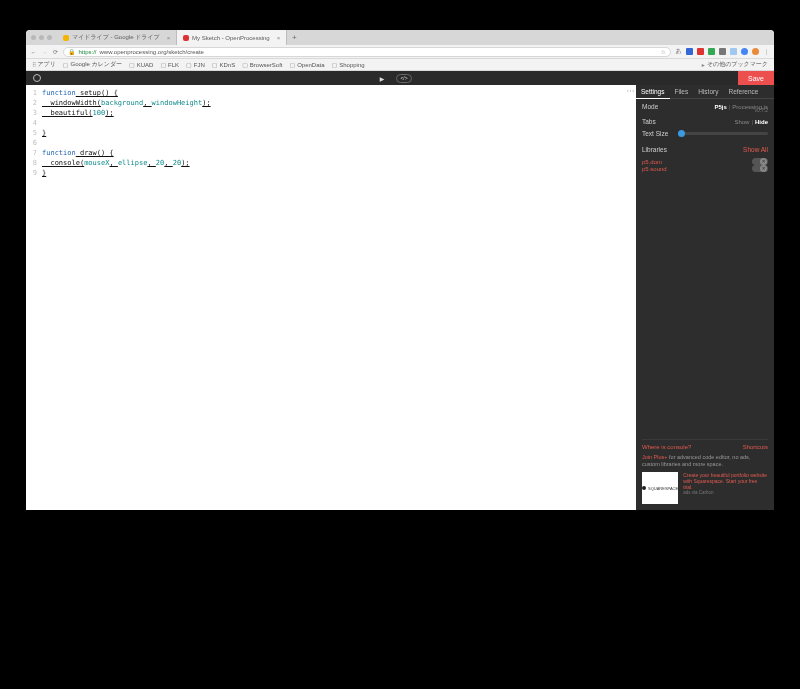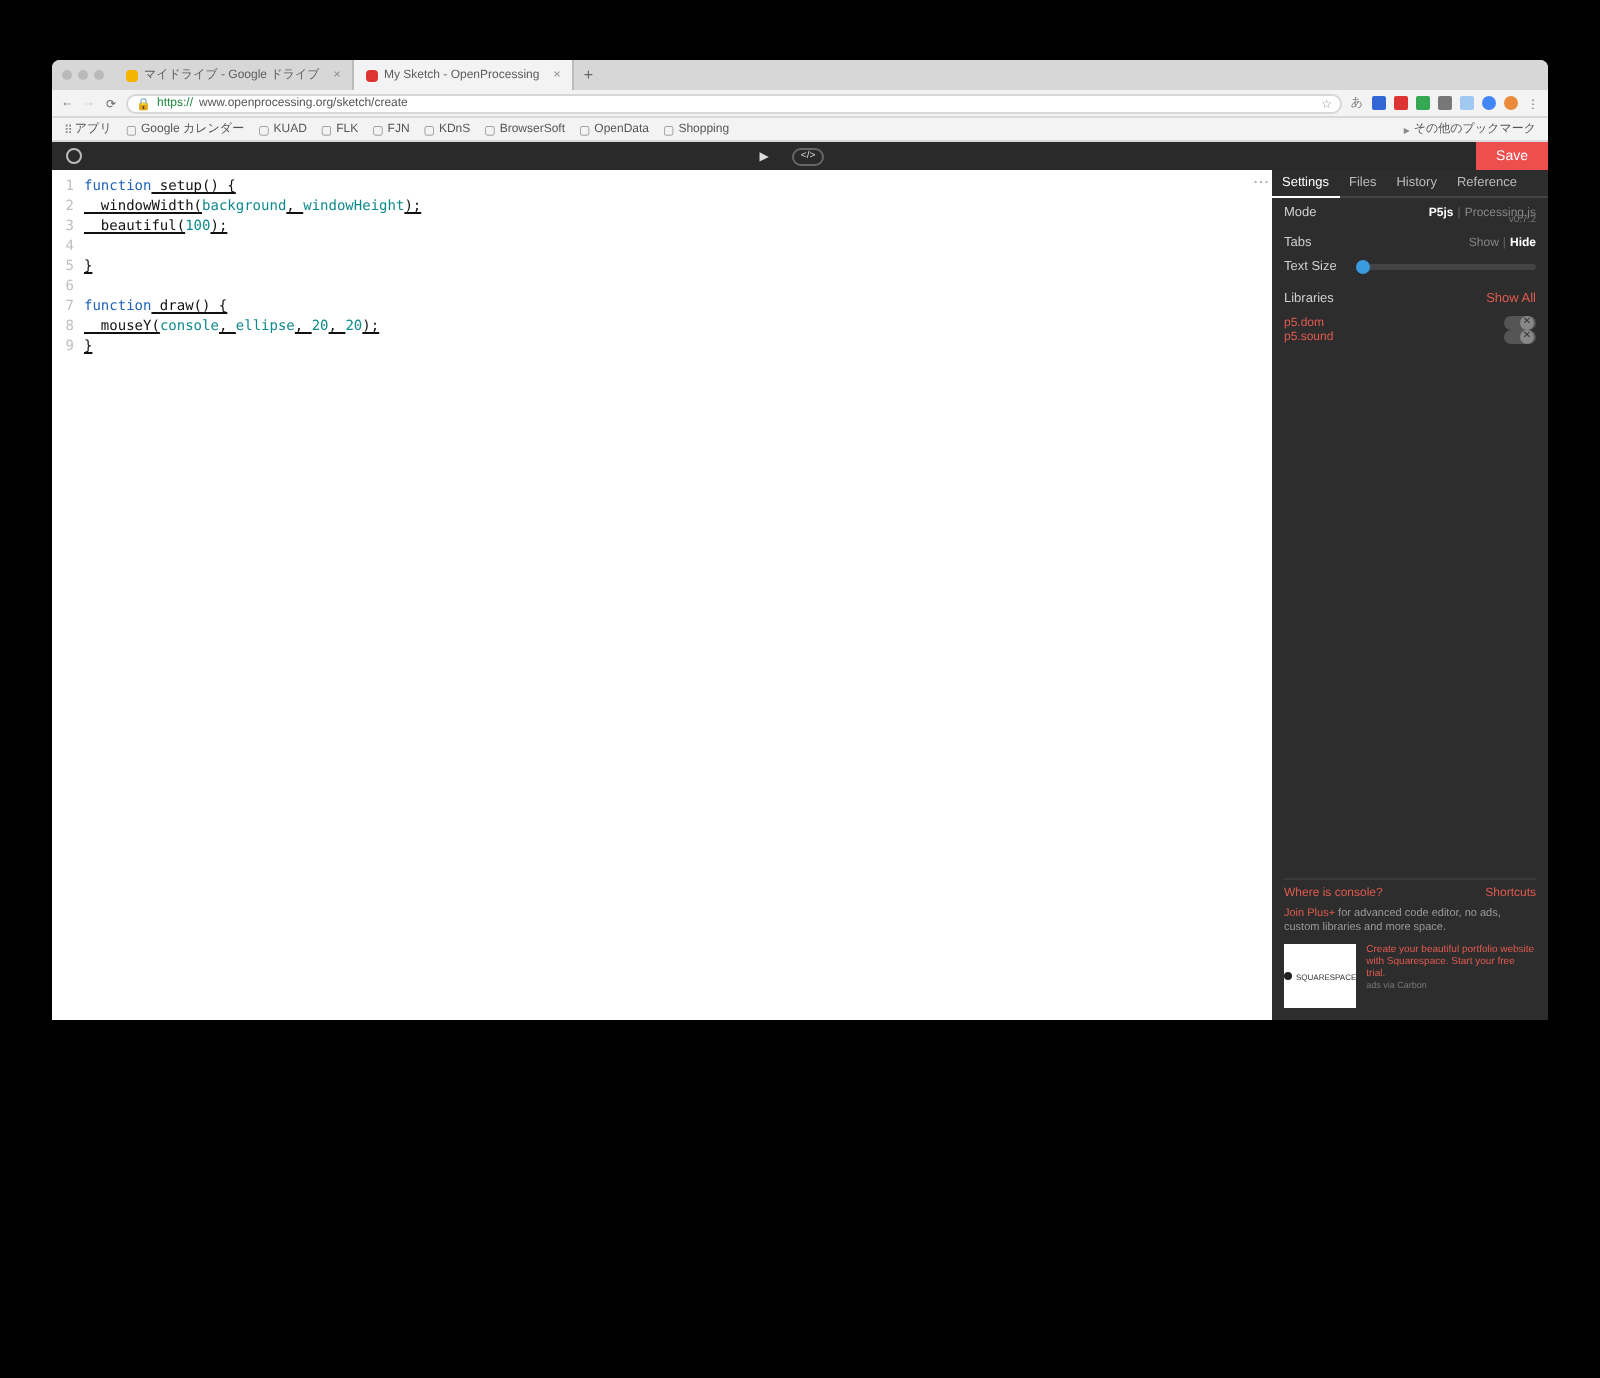--- a/index.html
+++ b/index.html
@@ -210,21 +210,21 @@
           <div>9</div>
         </div>
       <div class="code" id="code">
           <div><span class="kw">function</span><span class="fn"> setup() {</span></div>
           <div><span class="fn">  windowWidth(</span><span class="var">background</span><span class="fn">, </span><span class="var">windowHeight</span><span class="fn">);</span></div>
           <div><span class="fn">  beautiful(</span><span class="num">100</span><span class="fn">);</span></div>
           <div><span class="fn"></span></div>
           <div><span class="fn">}</span></div>
           <div><span class="fn"></span></div>
           <div><span class="kw">function</span><span class="fn"> draw() {</span></div>
-          <div><span class="fn">  mouseY(</span><span class="var">console</span><span class="fn">, </span><span class="var">ellipse</span><span class="fn">, </span><span class="num">20</span><span class="fn">, </span><span class="num">20</span><span class="fn">);</span></div>
+          <div><span class="fn">  console(</span><span class="var">mouseX</span><span class="fn">, </span><span class="var">ellipse</span><span class="fn">, </span><span class="num">20</span><span class="fn">, </span><span class="num">20</span><span class="fn">);</span></div>
           <div><span class="fn">}</span></div>
         </div>
       <div class="more-dots">⋮</div>
     </div>
 
     <div class="sidebar">
       <div class="side-tabs" id="sidetabs">
           <div class="side-tab active">Settings</div>
           <div class="side-tab">Files</div>
           <div class="side-tab">History</div>

